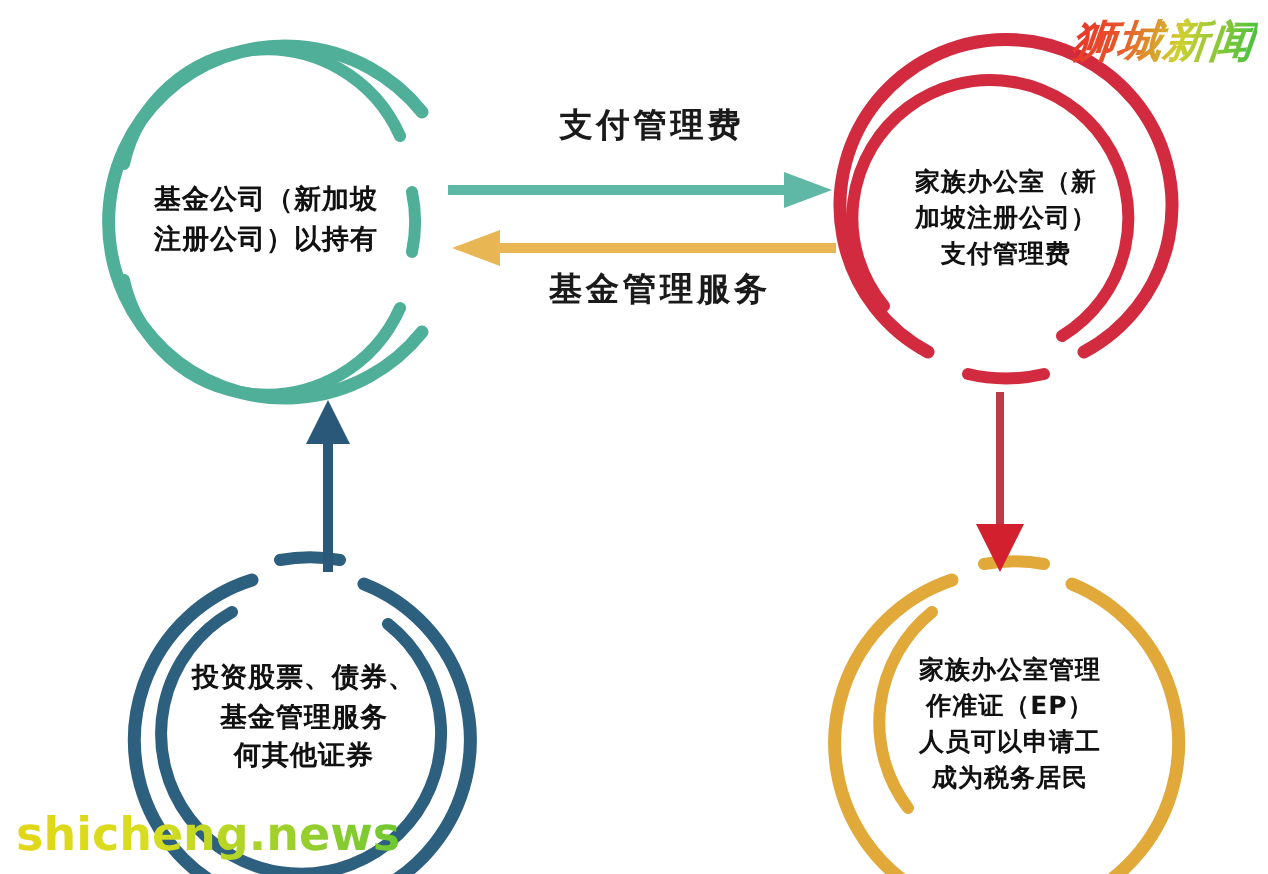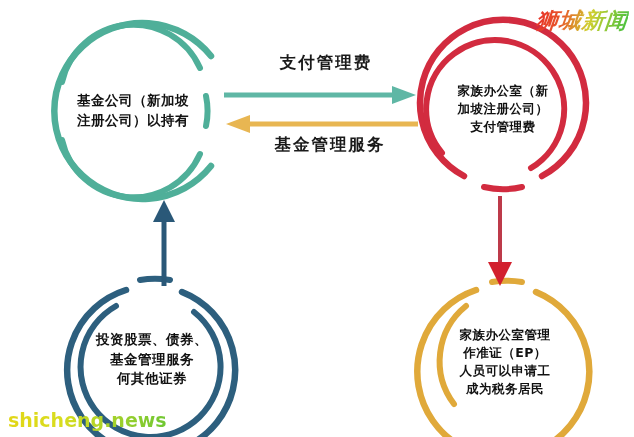--- a/index.html
+++ b/index.html
@@ -86,21 +86,21 @@
     font-style: italic;
     background-image: linear-gradient(100deg, #e8302a 0%, #e8582a 28%, #cfcf30 58%, #41c040 100%);
     -webkit-background-clip: text;
     background-clip: text;
     color: transparent;
     transform: skewX(-6deg);
   }
   #wm-bottom {
     left: 8px;
     bottom: 6px;
-    font-size: 19px;
+    font-size: 23px;
     letter-spacing: 0px;
     background-image: linear-gradient(95deg, #e2d617 0%, #d8dd1f 35%, #9ed02c 70%, #6ec733 100%);
     -webkit-background-clip: text;
     background-clip: text;
     color: transparent;
   }
 </style>
 </head>
 <body>
 

